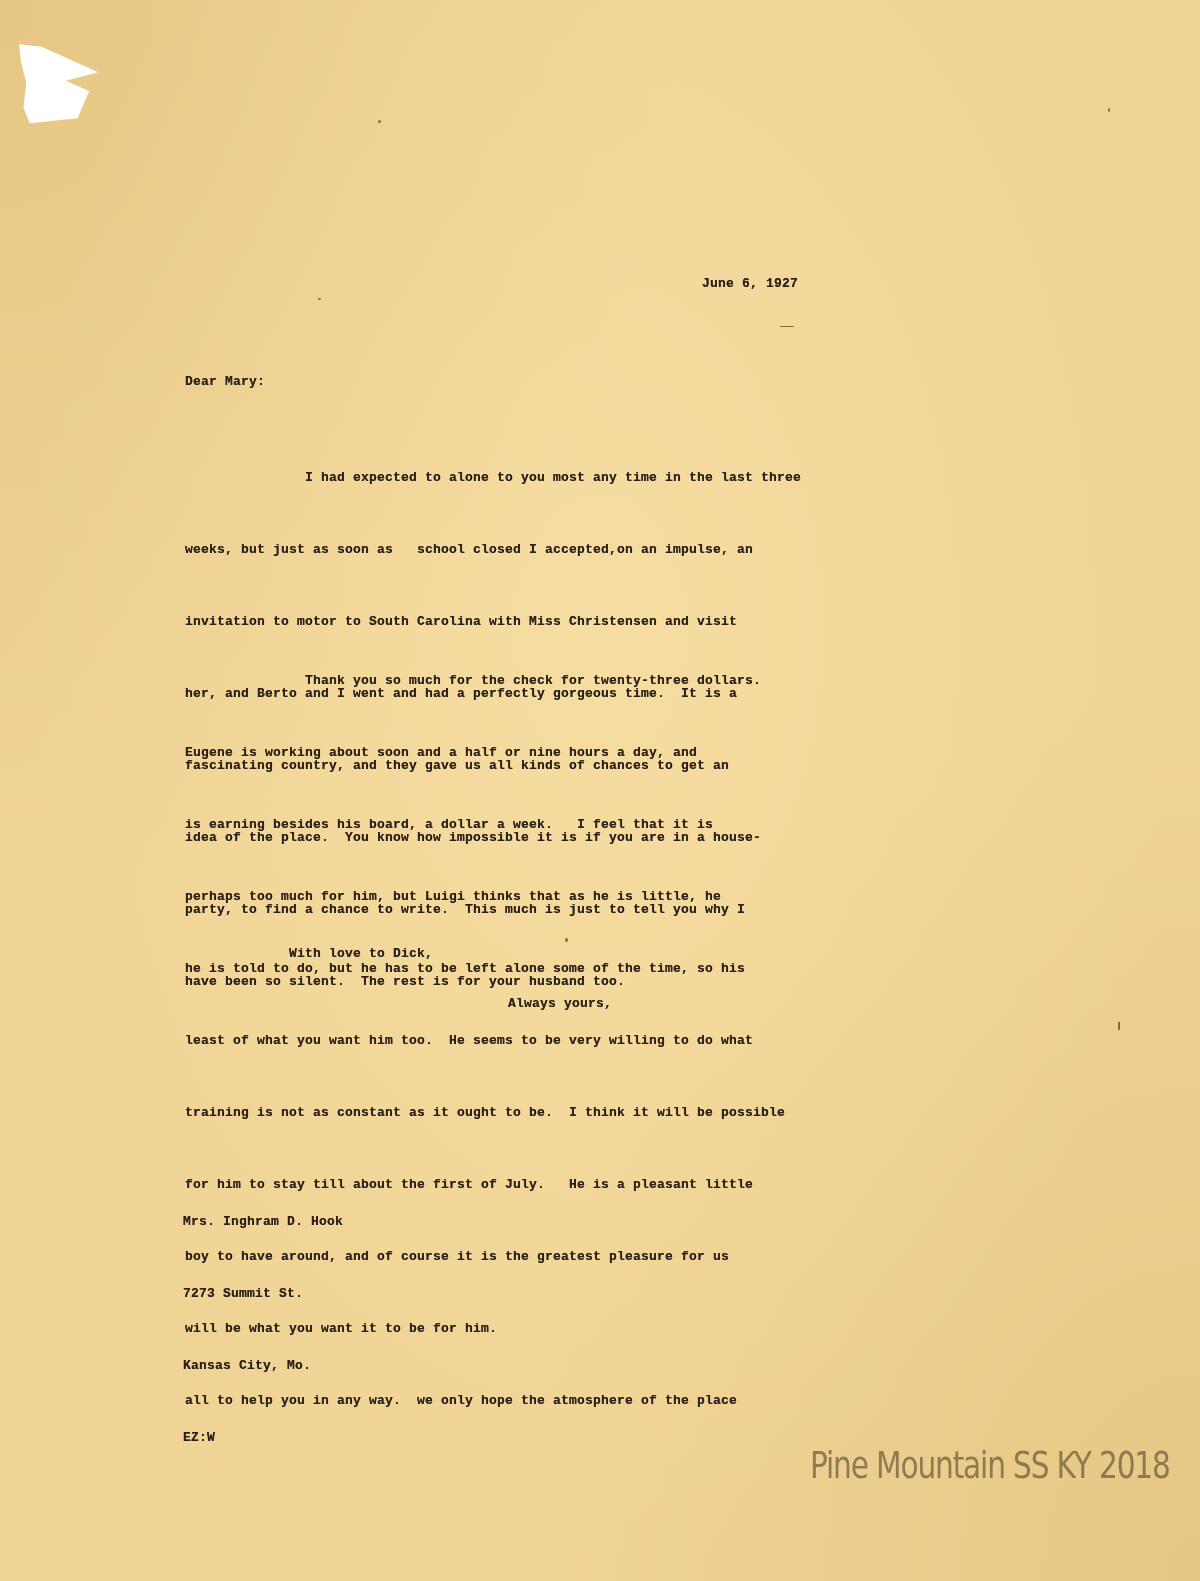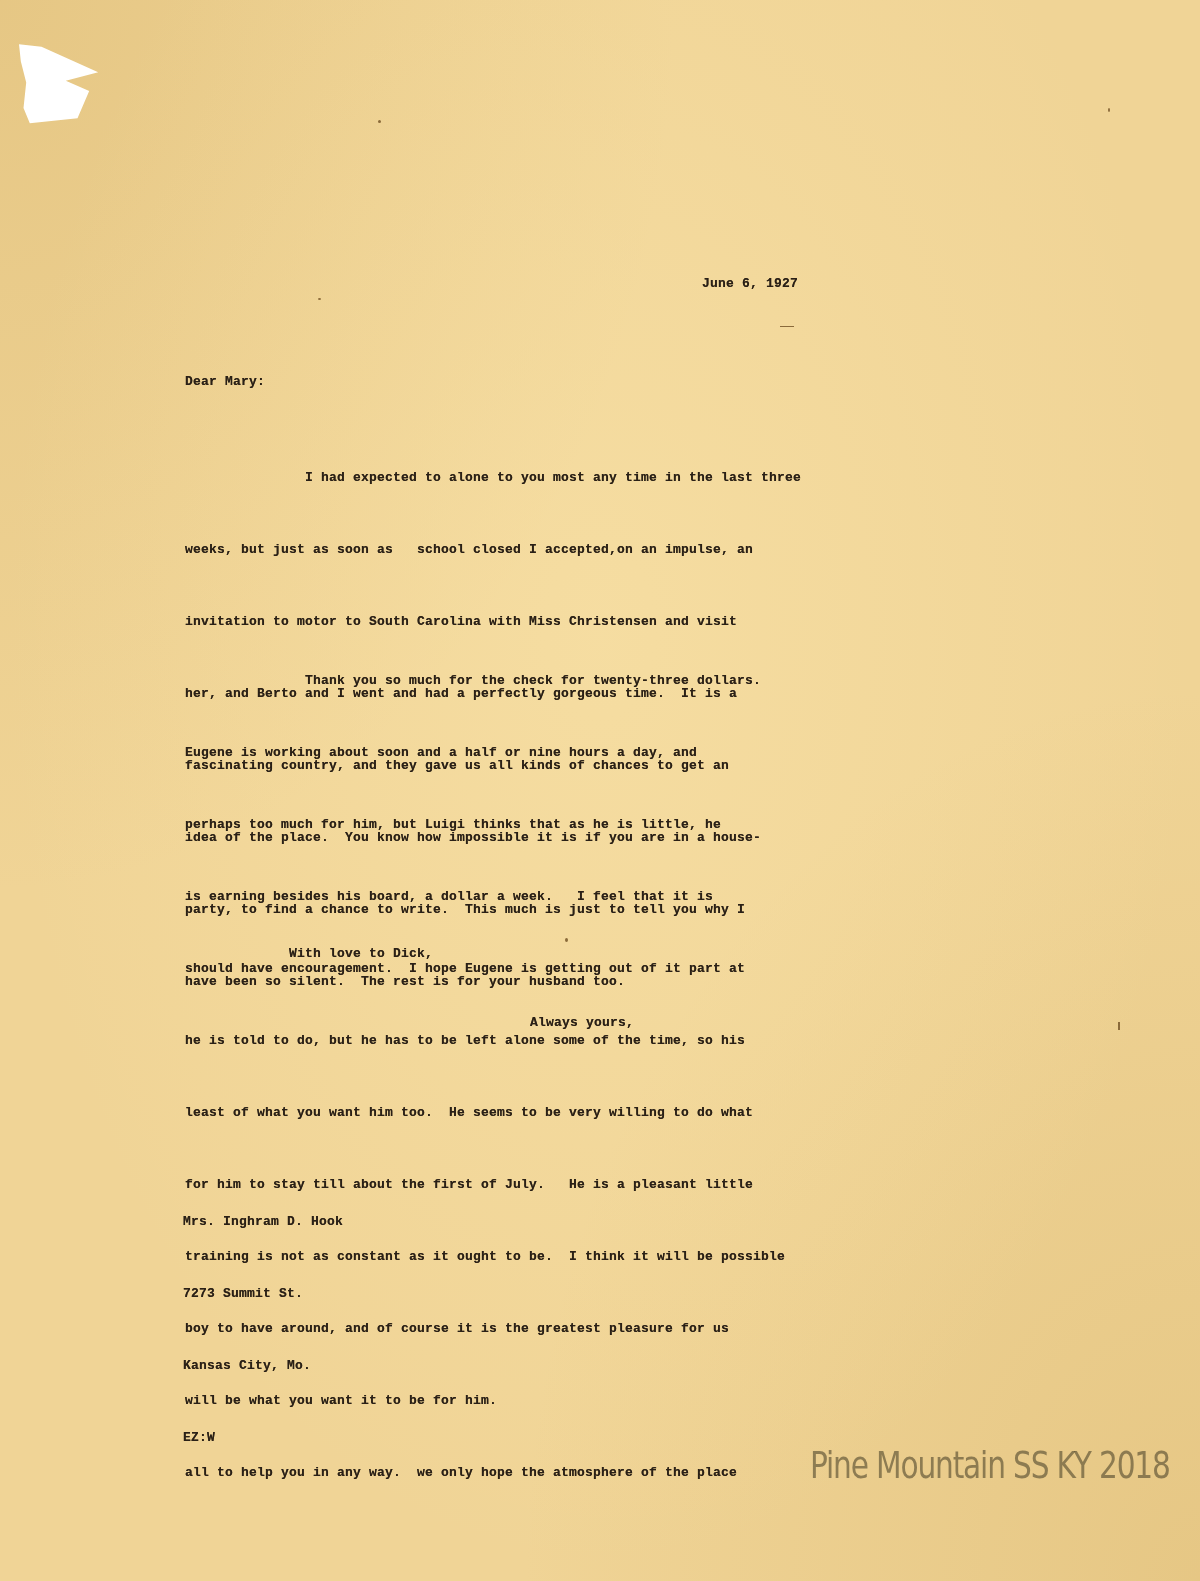--- a/index.html
+++ b/index.html
@@ -32,21 +32,21 @@
     white-space: pre;
     text-shadow: 0 0 0.6px rgba(40,30,20,0.7);
   }
   .date { left: 702px; top: 272px; }
   .salutation { left: 185px; top: 370px; }
   .para1 { left: 185px; top: 418px; }
   .para2 { left: 185px; top: 621px; }
   .line { display: block; height: 24px; }
   .indent { padding-left: 120px; }
   .closing1 { left: 289px; top: 942px; }
-  .closing2 { left: 530px; top: 992px; margin-top: 19px; }
+  .closing2 { left: 508px; top: 992px; }
   .addr { left: 183px; top: 1162px; }
   .watermark {
     position: absolute; left: 810px; top: 1443px;
     font-family: "DejaVu Sans", sans-serif;
     font-size: 38px; letter-spacing: -1.5px;
     color: rgba(90,80,50,0.65);
     transform: scaleX(0.78); transform-origin: left top;
     white-space: nowrap;
   }
   .speck { position: absolute; background: #8a6a3a; border-radius: 50%; }
@@ -74,27 +74,26 @@
   <span class="line">her, and Berto and I went and had a perfectly gorgeous time.  It is a</span>
   <span class="line">fascinating country, and they gave us all kinds of chances to get an</span>
   <span class="line">idea of the place.  You know how impossible it is if you are in a house-</span>
   <span class="line">party, to find a chance to write.  This much is just to tell you why I</span>
   <span class="line">have been so silent.  The rest is for your husband too.</span>
 </div>
 
 <div class="type para2">
   <span class="line indent">Thank you so much for the check for twenty-three dollars.</span>
   <span class="line">Eugene is working about soon and a half or nine hours a day, and</span>
+  <span class="line">is earning besides his board, a dollar a week.   I feel that it is</span>
   <span class="line">perhaps too much for him, but Luigi thinks that as he is little, he</span>
-  <span class="line">is earning besides his board, a dollar a week.   I feel that it is</span>
-  <span class="line">should have encouragement.  I hope Eugene is getting out of it part at</span>
   <span class="line">he is told to do, but he has to be left alone some of the time, so his</span>
   <span class="line">least of what you want him too.  He seems to be very willing to do what</span>
+  <span class="line">training is not as constant as it ought to be.  I think it will be possible</span>
   <span class="line">for him to stay till about the first of July.   He is a pleasant little</span>
-  <span class="line">training is not as constant as it ought to be.  I think it will be possible</span>
   <span class="line">boy to have around, and of course it is the greatest pleasure for us</span>
   <span class="line">will be what you want it to be for him.</span>
   <span class="line">all to help you in any way.  we only hope the atmosphere of the place</span>
 </div>
 
 <div class="type closing1">With love to Dick,</div>
 <div class="type closing2">Always yours,</div>
 
 <div class="type addr">
   <span class="line">Mrs. Inghram D. Hook</span>

